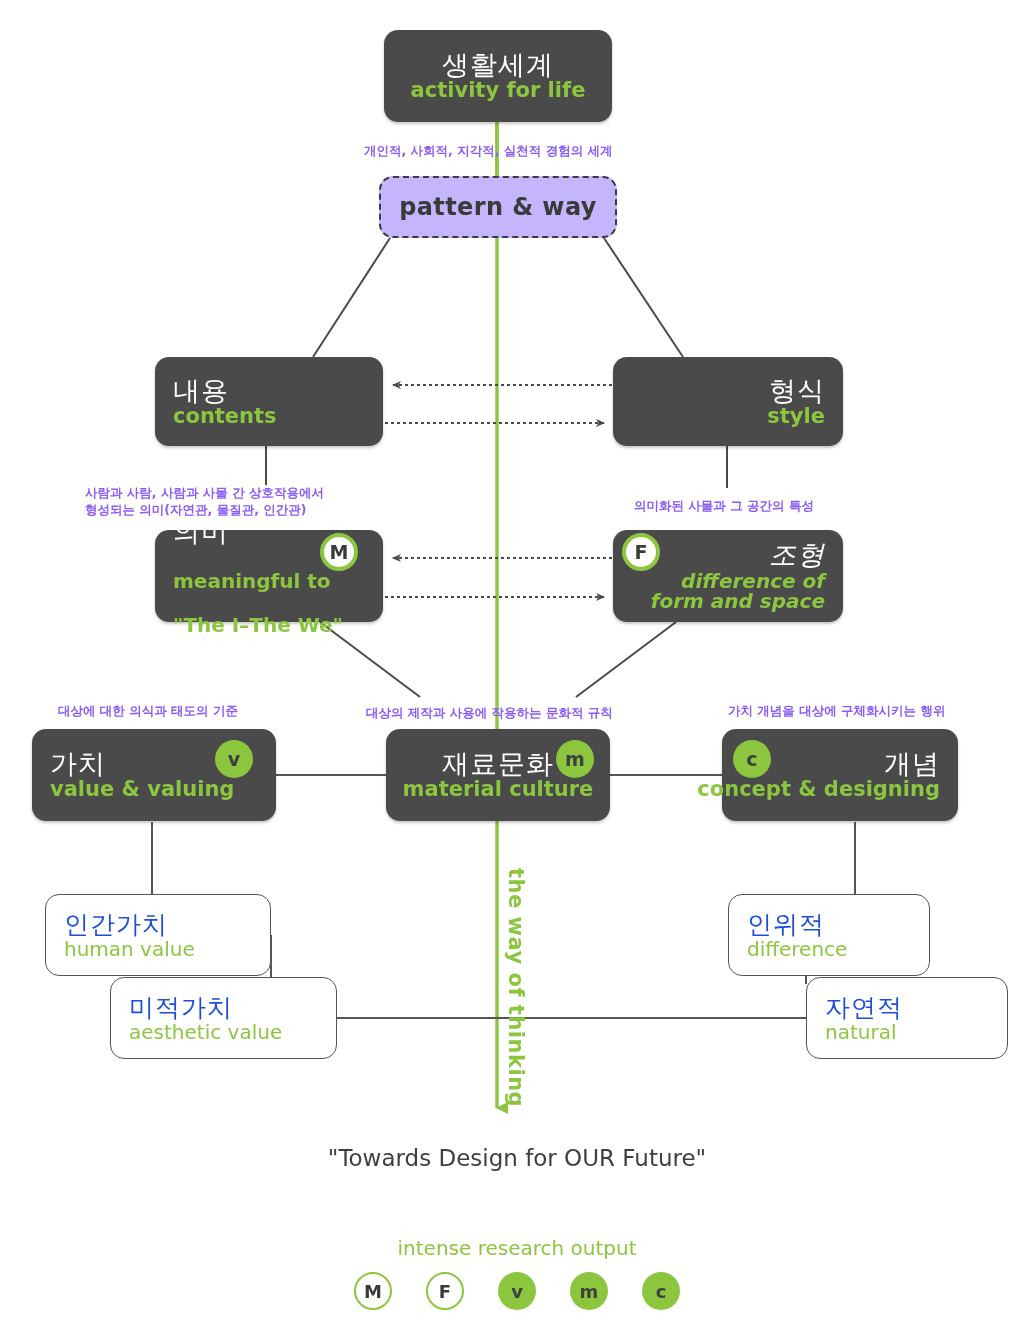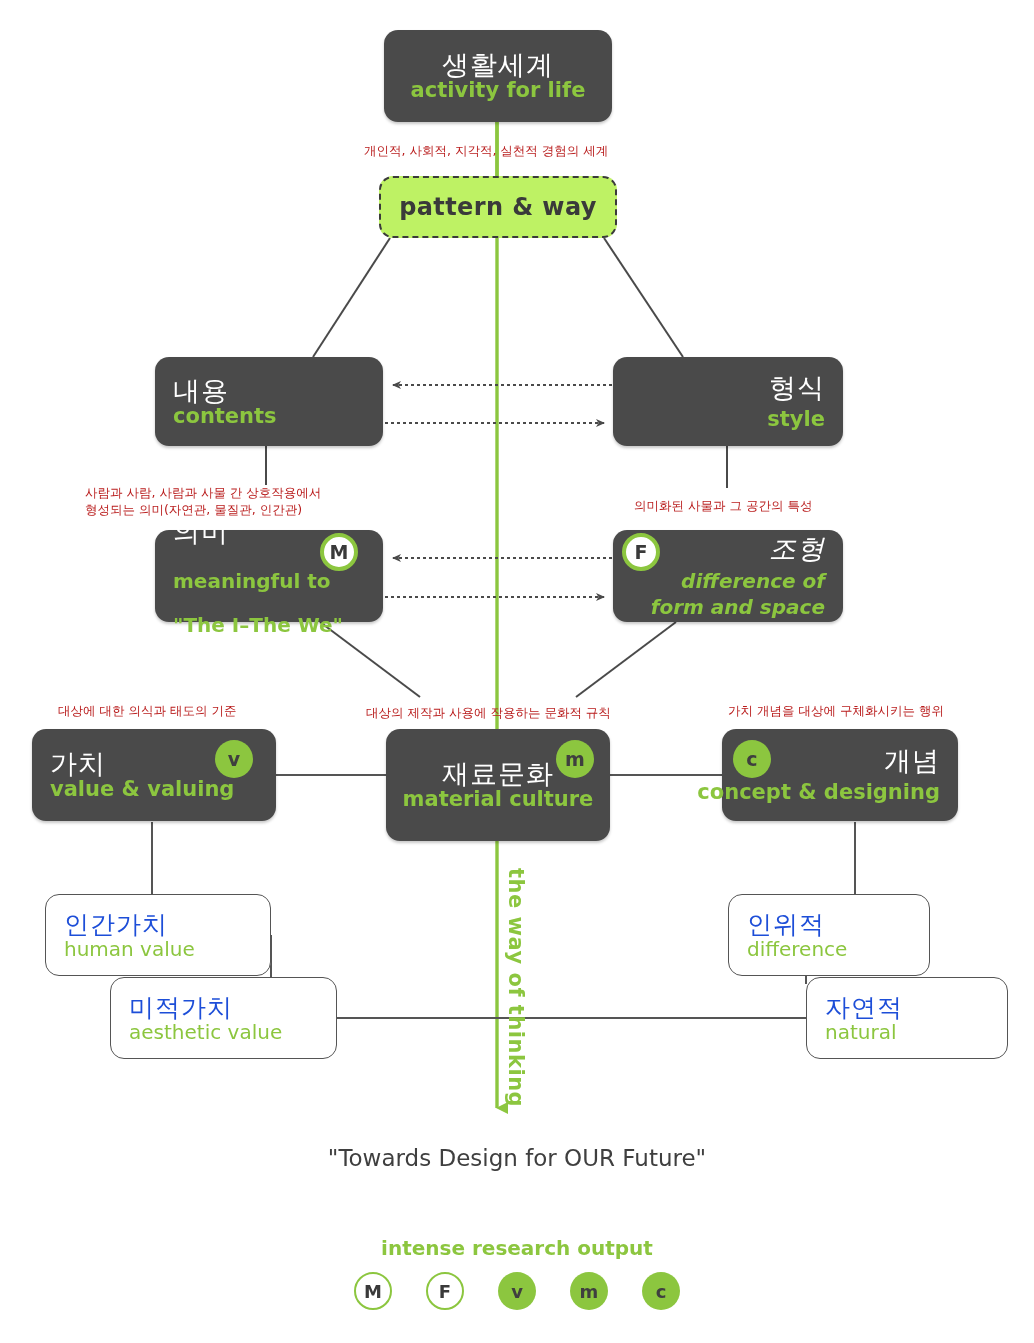--- a/index.html
+++ b/index.html
@@ -23,21 +23,21 @@
   }
   .node.dark{
     background:#4a4a4a;
     box-shadow:0 2px 3px rgba(0,0,0,.22);
   }
   .node.white{
     background:#ffffff;
     border:1.6px solid #555;
   }
   .node.dashed{
-    background:#bef264;
+    background:#c4b5fd;
     border:2px dashed #3a3a3a;
     align-items:center;
   }
   .ko{
     color:#ffffff;
     font-size:27px;
     font-weight:400;
     letter-spacing:1px;
     line-height:1.12;
     white-space:nowrap;
@@ -47,34 +47,34 @@
     color:#8cc63f;
     font-size:21px;
     font-weight:700;
     line-height:1.02;
     white-space:nowrap;
   }
   .node.white .en{ font-weight:400; font-size:20px;}
   .en.small{ font-size:20px; }
   .pad{ padding:0 18px; }
   .al-l{ align-items:flex-start; text-align:left; }
-  .al-r{ align-items:flex-end; text-align:right;gap:6px; }
+  .al-r{ align-items:flex-end; text-align:right; }
   .al-c{ align-items:center; text-align:center; }
 
   
   .dashlabel{
     color:#3a3a3a; font-size:24px; font-weight:700; letter-spacing:.4px;
   }
 
   
   .caption{
     position:absolute;
-    color:#b91c1c;
+    color:#8b5cf6;
     font-size:12.5px;
-    font-weight:400;
+    font-weight:700;
     line-height:1.38;
     white-space:pre;
     z-index:6;
   }
 
   
   .badge{
     position:absolute;
     width:38px;height:38px;border-radius:50%;
     display:flex;align-items:center;justify-content:center;
@@ -100,21 +100,21 @@
   }
 
   
   #tagline{
     position:absolute; left:0; width:1034px; top:1143px;
     text-align:center; color:#3f3f3f; font-size:23px; line-height:1.34;
     z-index:6;
   }
   #legend-title{
     position:absolute; left:0; width:1034px; top:1236px;
-    text-align:center; color:#8cc63f; font-size:20px; font-weight:700;
+    text-align:center; color:#8cc63f; font-size:20px; font-weight:400;
     z-index:6;
   }
   #legend-row{
     position:absolute; left:0; width:1034px; top:1272px;
     display:flex; justify-content:center; gap:34px; z-index:6;
   }
   .lg{
     width:38px;height:38px;border-radius:50%;
     display:flex;align-items:center;justify-content:center;
     font-size:18px;font-weight:700;
@@ -230,21 +230,21 @@
   <div class="caption" style="left:58px; top:702px;">대상에 대한 의식과 태도의 기준</div>
   <div class="caption" style="left:366px; top:704px;">대상의 제작과 사용에 작용하는 문화적 규칙</div>
   <div class="caption" style="left:728px; top:702px;">가치 개념을 대상에 구체화시키는 행위</div>
 
   <div class="node dark al-l pad" style="left:32px; top:729px; width:244px; height:92px;">
     <div class="ko">가치</div>
     <div class="en">value &amp; valuing</div>
   </div>
   <div class="badge fill" style="left:215px; top:740px;">v</div>
 
-  <div class="node dark al-c" style="left:386px; top:729px; width:224px; height:112px;">
+  <div class="node dark al-c" style="left:386px; top:729px; width:224px; height:92px;">
     <div class="ko">재료문화</div>
     <div class="en">material culture</div>
   </div>
   <div class="badge fill" style="left:556px; top:740px;">m</div>
 
   <div class="node dark al-r pad" style="left:722px; top:729px; width:236px; height:92px;">
     <div class="ko">개념</div>
     <div class="en">concept &amp; designing</div>
   </div>
   <div class="badge fill" style="left:733px; top:740px;">c</div>

